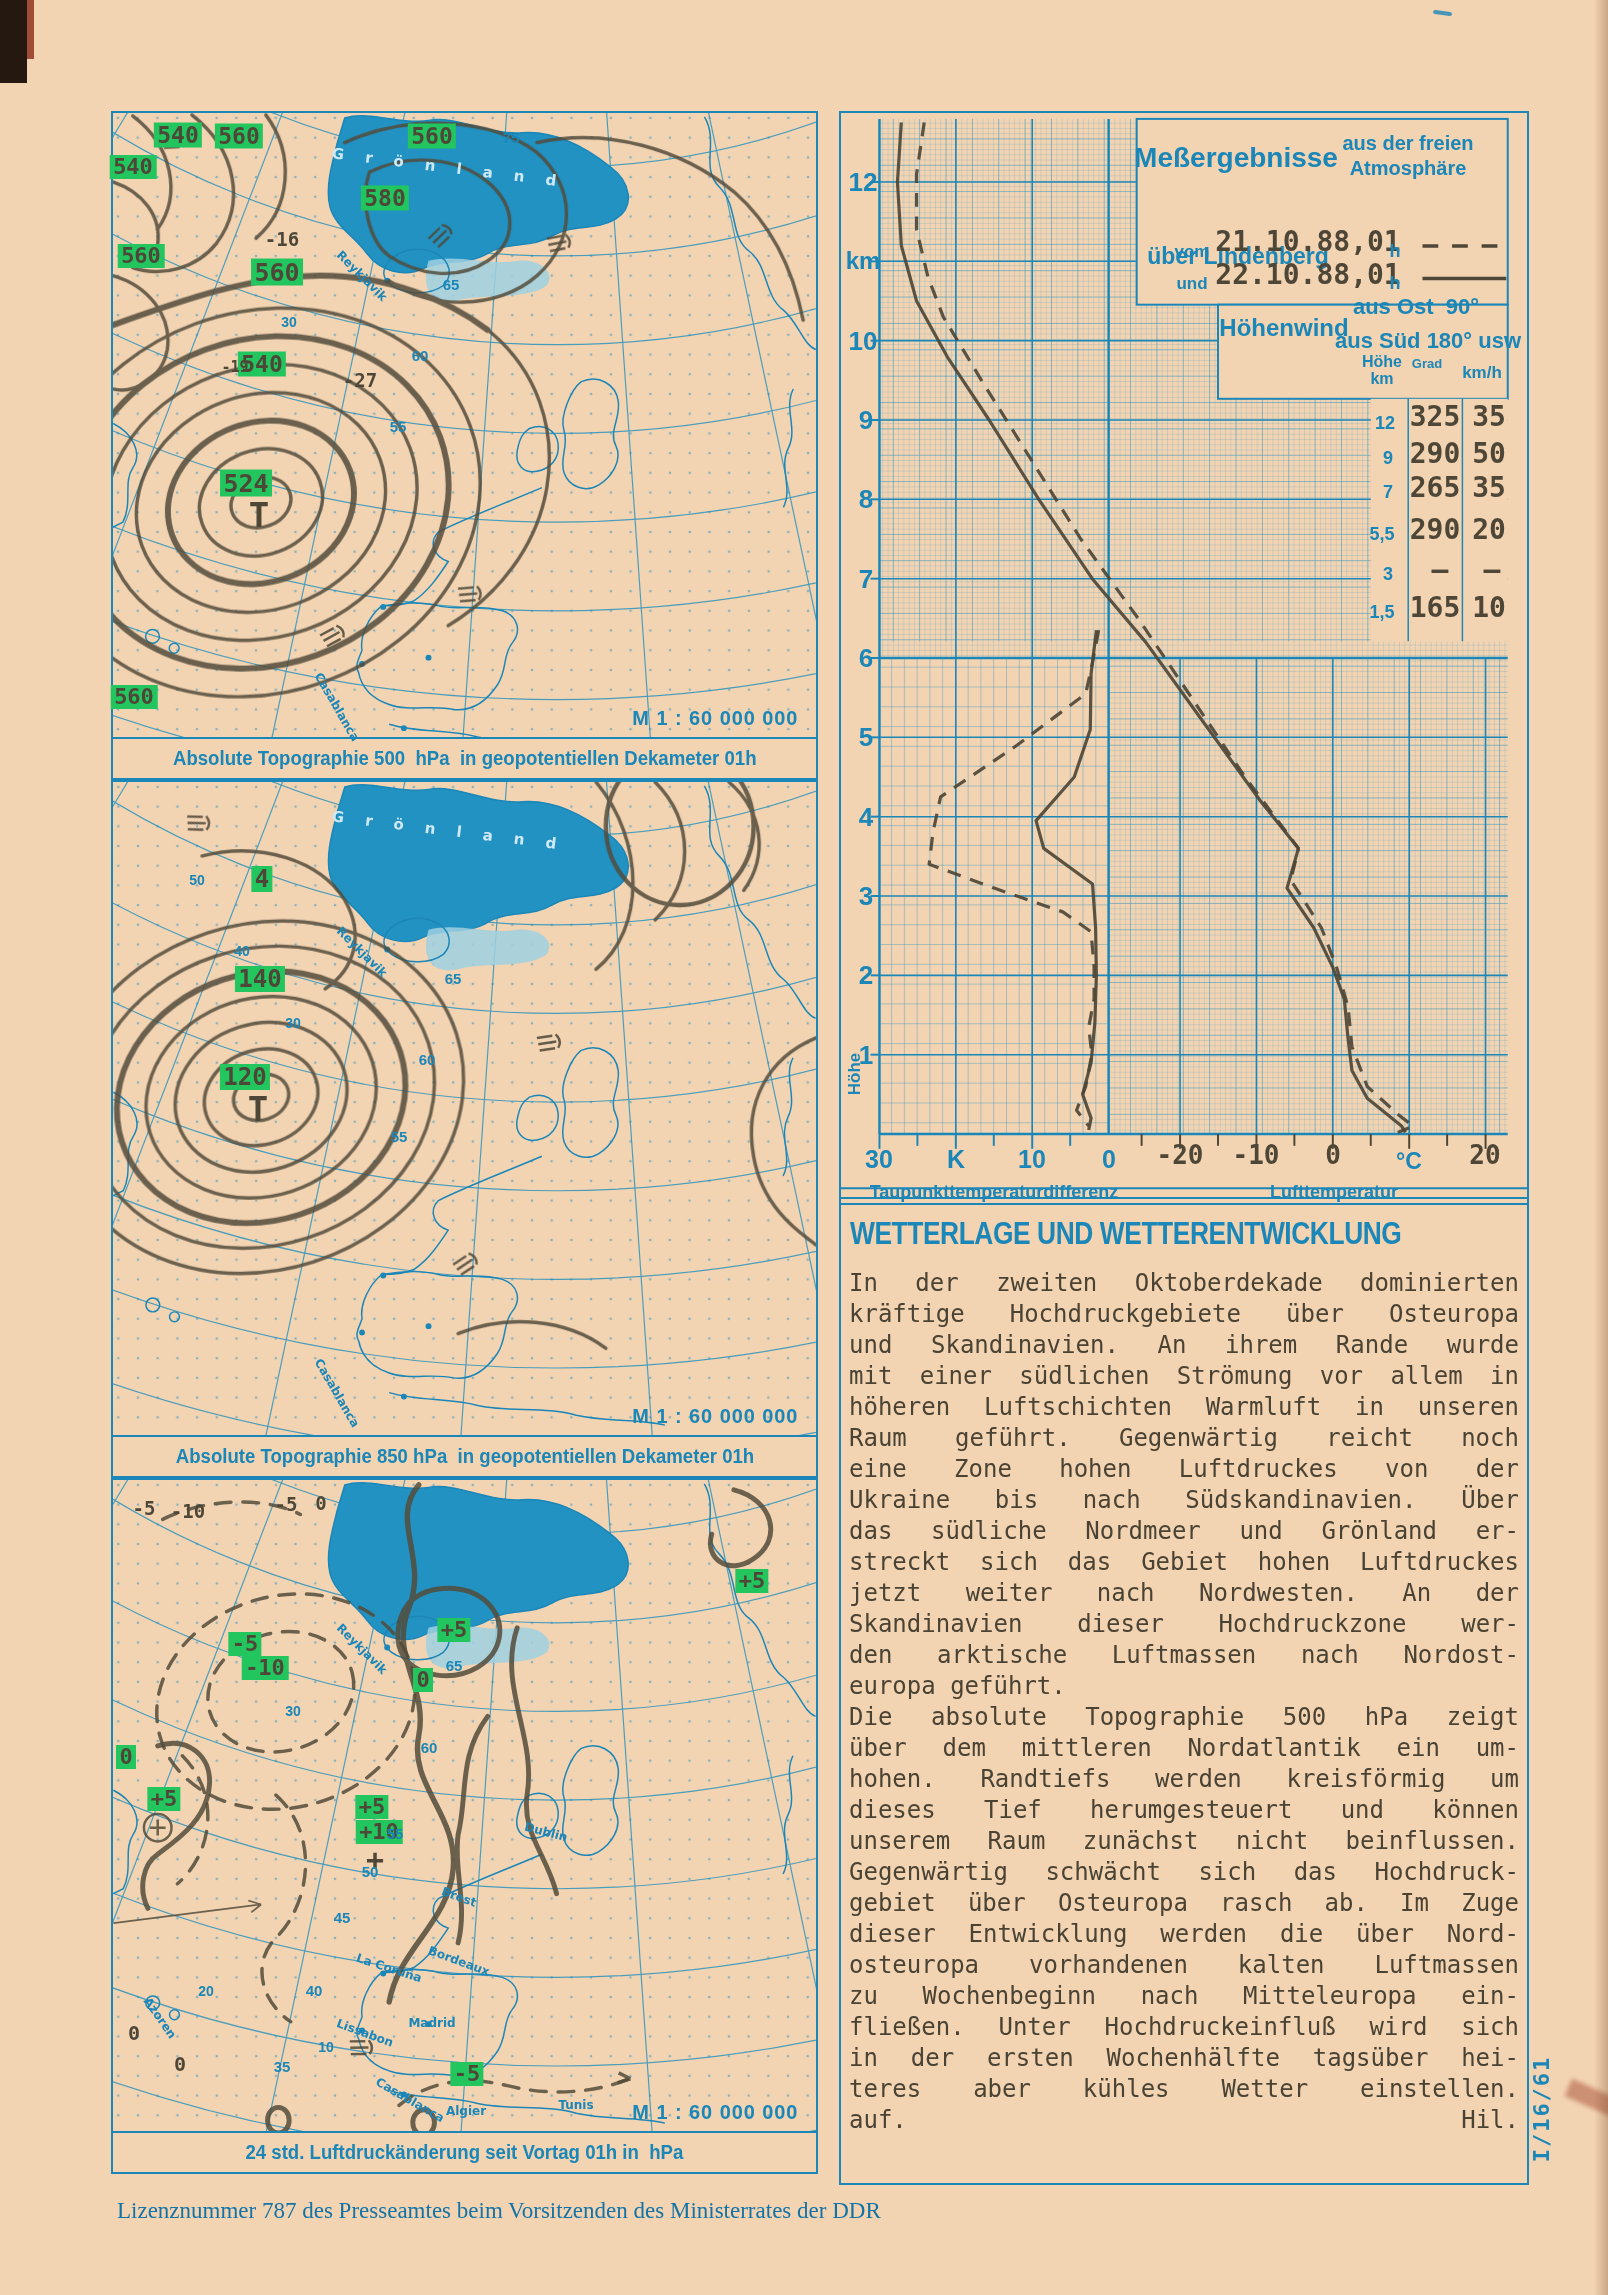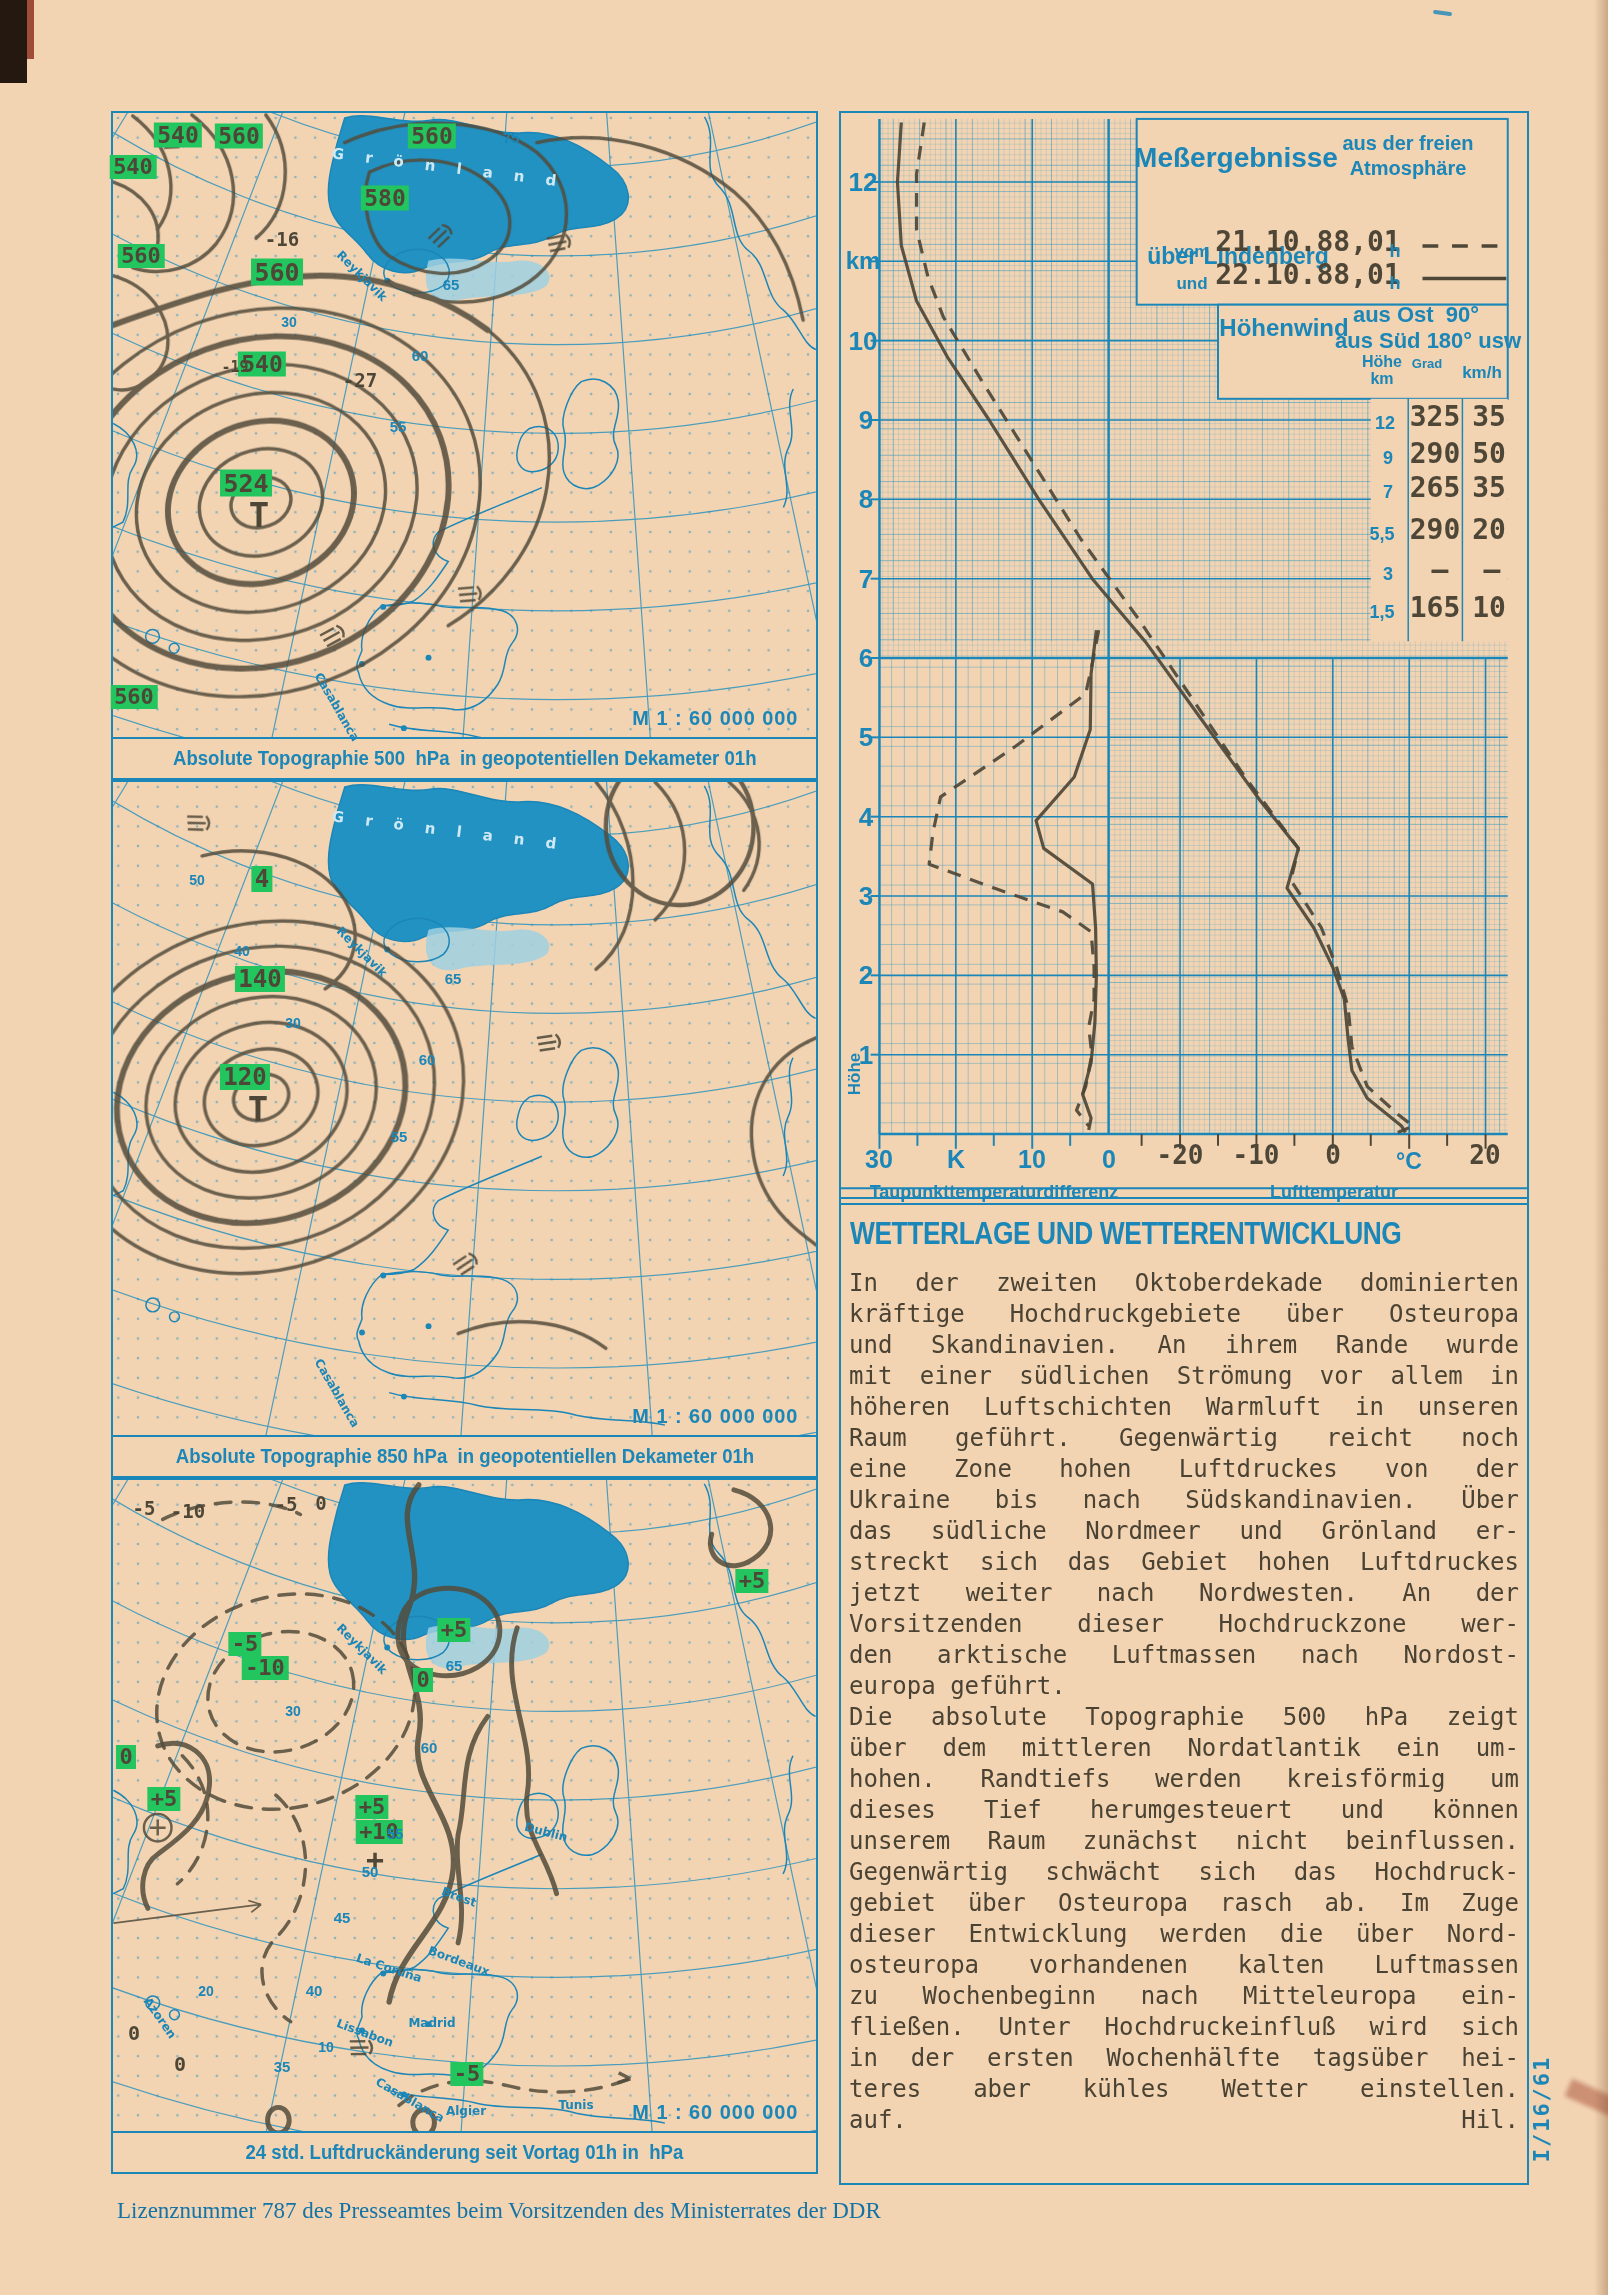--- a/index.html
+++ b/index.html
@@ -421,21 +421,21 @@
           <span class="lbl cl-blue" style="left: 567px; top: 30px; font-size: 20px; transform: translate(-50%, -50%);">aus der freien</span>
           <span class="lbl cl-blue" style="left: 567px; top: 55px; font-size: 20px; transform: translate(-50%, -50%);">Atmosphäre</span>
           <span class="lbl cl-blue" style="left: 397px; top: 143px; font-size: 23px; transform: translate(-50%, -50%);">über Lindenberg</span>
           <span class="lbl cl-blue" style="left: 351px; top: 138px; font-size: 17px; transform: translate(-50%, -50%);">vom</span>
           <span class="lbl cl-dark" style="left: 467px; top: 129px; font-size: 28px; transform: translate(-50%, -50%);">21.10.88,01</span>
           <span class="lbl cl-blue" style="left: 554px; top: 138px; font-size: 18px; transform: translate(-50%, -50%);">h</span>
           <span class="lbl cl-blue" style="left: 351px; top: 170px; font-size: 17px; transform: translate(-50%, -50%);">und</span>
           <span class="lbl cl-dark" style="left: 467px; top: 162px; font-size: 28px; transform: translate(-50%, -50%);">22.10.88,01</span>
           <span class="lbl cl-blue" style="left: 554px; top: 170px; font-size: 18px; transform: translate(-50%, -50%);">h</span>
           <span class="lbl cl-blue" style="left: 443px; top: 215px; font-size: 24px; transform: translate(-50%, -50%);">Höhenwind</span>
-          <span class="lbl cl-blue" style="left: 575px; top: 202px; font-size: 22px; transform: translate(-50%, -50%);">aus Ost  90°</span>
+          <span class="lbl cl-blue" style="left: 575px; top: 194px; font-size: 22px; transform: translate(-50%, -50%);">aus Ost  90°</span>
           <span class="lbl cl-blue" style="left: 587px; top: 228px; font-size: 22px; transform: translate(-50%, -50%);">aus Süd 180° usw</span>
           <span class="lbl cl-blue" style="left: 541px; top: 249px; font-size: 16px; transform: translate(-50%, -50%);">Höhe</span>
           <span class="lbl cl-blue" style="left: 541px; top: 266px; font-size: 16px; transform: translate(-50%, -50%);">km</span>
           <span class="lbl cl-blue" style="left: 586px; top: 250px; font-size: 13px; transform: translate(-50%, -50%);">Grad</span>
           <span class="lbl cl-blue" style="left: 641px; top: 259px; font-size: 17px; transform: translate(-50%, -50%);">km/h</span>
           <span class="lbl cl-blue" style="left: 544px; top: 310px; font-size: 18px; transform: translate(-50%, -50%);">12</span>
           <span class="lbl cl-blue" style="left: 547px; top: 345px; font-size: 18px; transform: translate(-50%, -50%);">9</span>
           <span class="lbl cl-blue" style="left: 547px; top: 379px; font-size: 18px; transform: translate(-50%, -50%);">7</span>
           <span class="lbl cl-blue" style="left: 541px; top: 421px; font-size: 18px; transform: translate(-50%, -50%);">5,5</span>
           <span class="lbl cl-blue" style="left: 547px; top: 461px; font-size: 18px; transform: translate(-50%, -50%);">3</span>
@@ -486,21 +486,21 @@
           <div class="rline just"><span>kräftige</span><span>Hochdruckgebiete</span><span>über</span><span>Osteuropa</span></div>
           <div class="rline just"><span>und</span><span>Skandinavien.</span><span>An</span><span>ihrem</span><span>Rande</span><span>wurde</span></div>
           <div class="rline just"><span>mit</span><span>einer</span><span>südlichen</span><span>Strömung</span><span>vor</span><span>allem</span><span>in</span></div>
           <div class="rline just"><span>höheren</span><span>Luftschichten</span><span>Warmluft</span><span>in</span><span>unseren</span></div>
           <div class="rline just"><span>Raum</span><span>geführt.</span><span>Gegenwärtig</span><span>reicht</span><span>noch</span></div>
           <div class="rline just"><span>eine</span><span>Zone</span><span>hohen</span><span>Luftdruckes</span><span>von</span><span>der</span></div>
           <div class="rline just"><span>Ukraine</span><span>bis</span><span>nach</span><span>Südskandinavien.</span><span>Über</span></div>
           <div class="rline just"><span>das</span><span>südliche</span><span>Nordmeer</span><span>und</span><span>Grönland</span><span>er-</span></div>
           <div class="rline just"><span>streckt</span><span>sich</span><span>das</span><span>Gebiet</span><span>hohen</span><span>Luftdruckes</span></div>
           <div class="rline just"><span>jetzt</span><span>weiter</span><span>nach</span><span>Nordwesten.</span><span>An</span><span>der</span></div>
-          <div class="rline just"><span>Vorsitzenden</span><span>dieser</span><span>Hochdruckzone</span><span>wer-</span></div>
+          <div class="rline just"><span>Skandinavien</span><span>dieser</span><span>Hochdruckzone</span><span>wer-</span></div>
           <div class="rline just"><span>den</span><span>arktische</span><span>Luftmassen</span><span>nach</span><span>Nordost-</span></div>
           <div class="rline">europa geführt.</div>
           <div class="rline just"><span>Die</span><span>absolute</span><span>Topographie</span><span>500</span><span>hPa</span><span>zeigt</span></div>
           <div class="rline just"><span>über</span><span>dem</span><span>mittleren</span><span>Nordatlantik</span><span>ein</span><span>um-</span></div>
           <div class="rline just"><span>hohen.</span><span>Randtiefs</span><span>werden</span><span>kreisförmig</span><span>um</span></div>
           <div class="rline just"><span>dieses</span><span>Tief</span><span>herumgesteuert</span><span>und</span><span>können</span></div>
           <div class="rline just"><span>unserem</span><span>Raum</span><span>zunächst</span><span>nicht</span><span>beinflussen.</span></div>
           <div class="rline just"><span>Gegenwärtig</span><span>schwächt</span><span>sich</span><span>das</span><span>Hochdruck-</span></div>
           <div class="rline just"><span>gebiet</span><span>über</span><span>Osteuropa</span><span>rasch</span><span>ab.</span><span>Im</span><span>Zuge</span></div>
           <div class="rline just"><span>dieser</span><span>Entwicklung</span><span>werden</span><span>die</span><span>über</span><span>Nord-</span></div>

